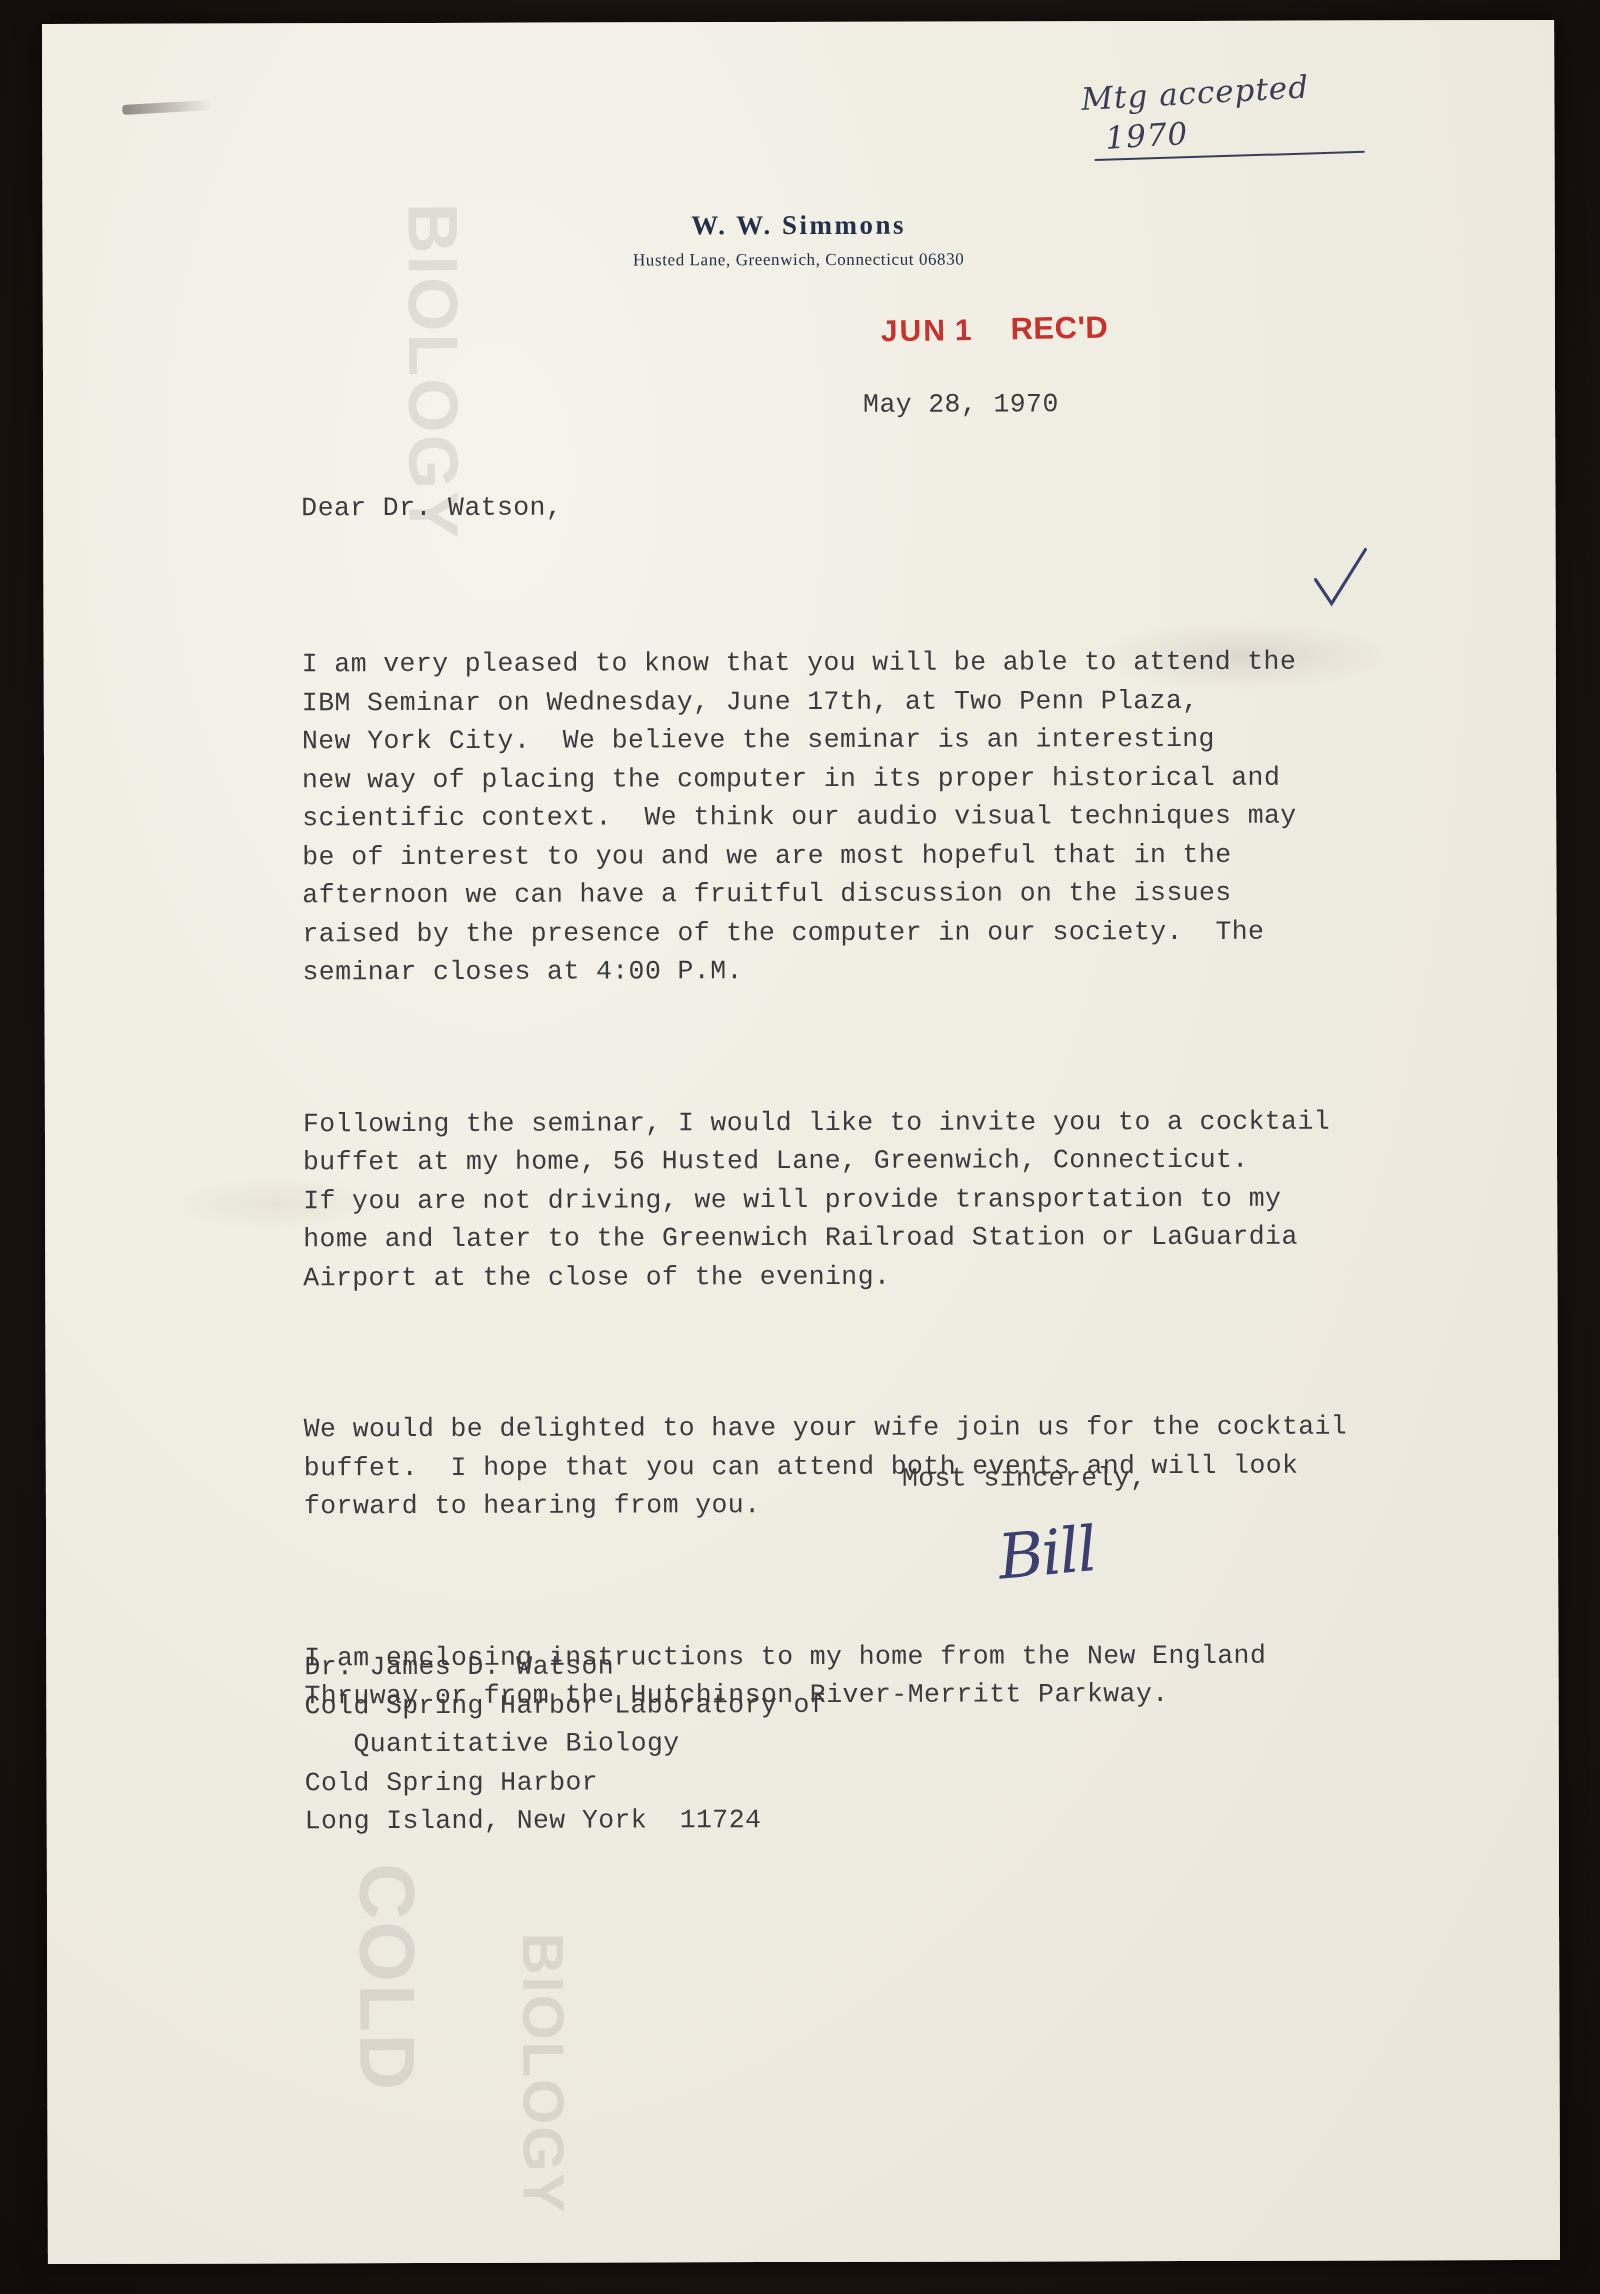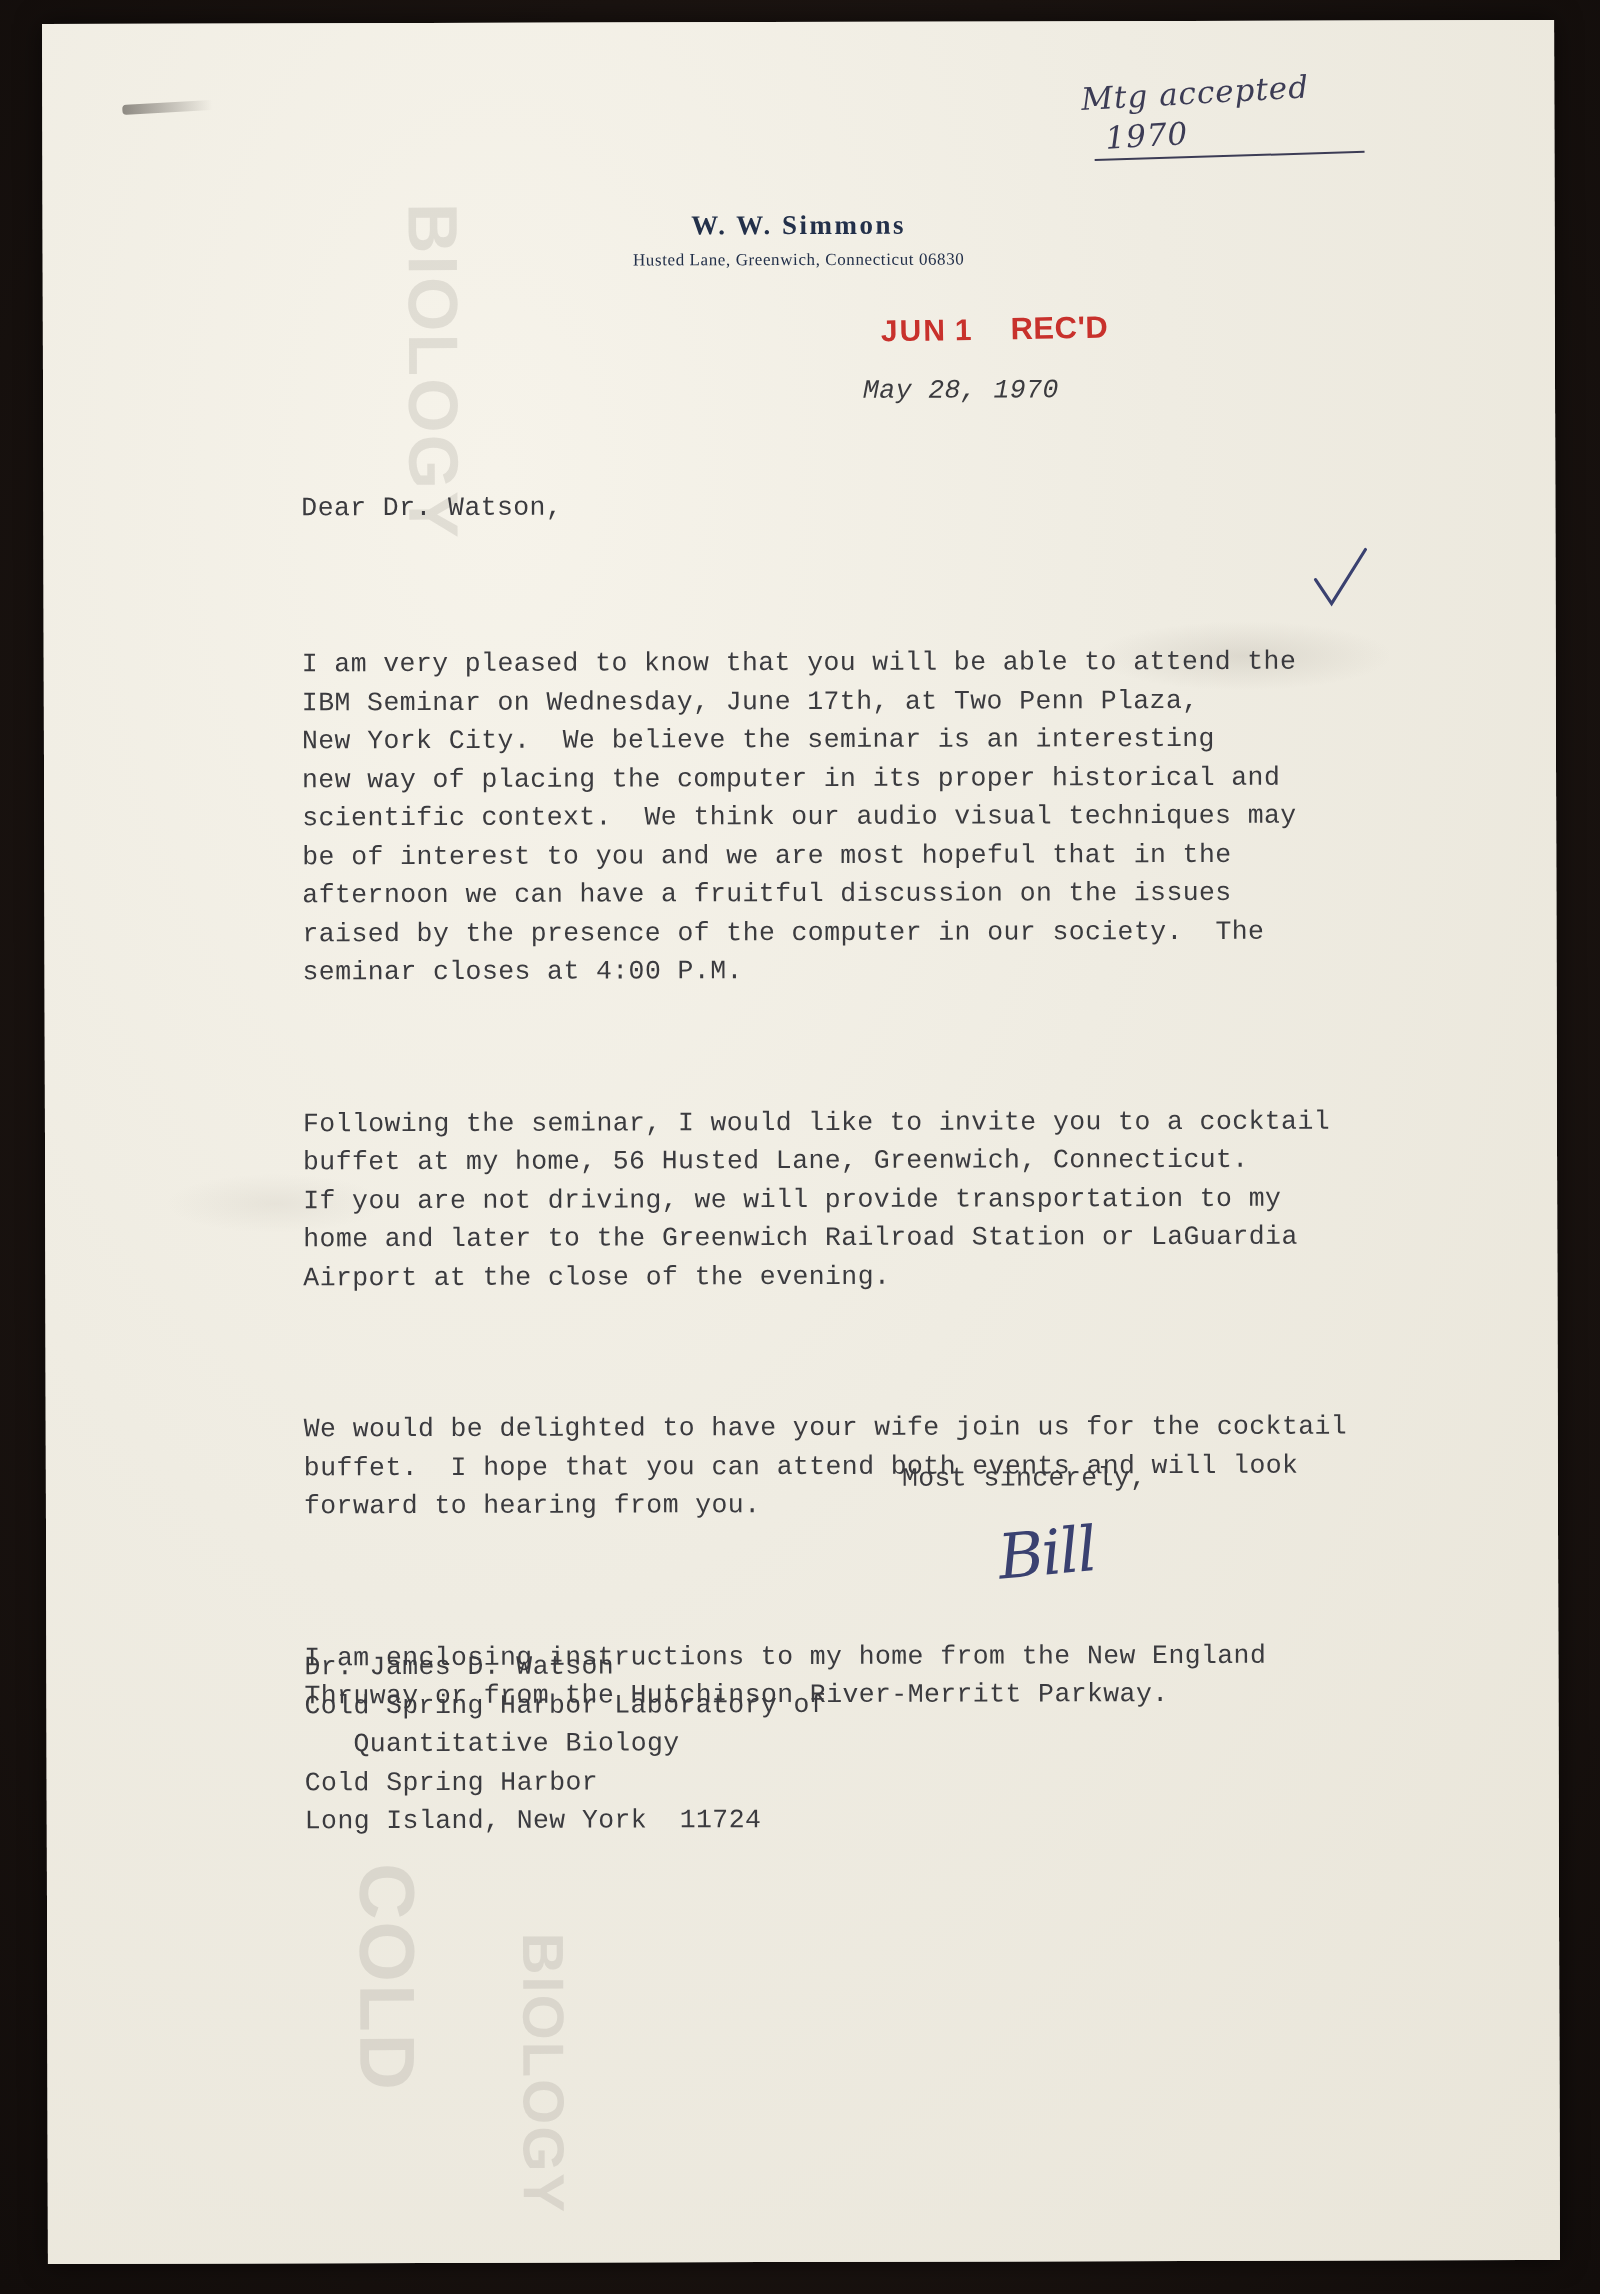--- a/index.html
+++ b/index.html
@@ -139,22 +139,21 @@
     font-family: "Liberation Mono", monospace;
     color: #3b3b3f;
     font-size: 26.5px;
     line-height: 38.5px;
     letter-spacing: 0.4px;
     white-space: pre-wrap;
   }
   #date {
     position: absolute;
     left: 820px;
-    top: 350px;
-    font-style: italic;
+    top: 364px;
   }
   #salutation {
     position: absolute;
     left: 258px;
     top: 466px;
   }
   #body {
     position: absolute;
     left: 258px;
     top: 545px;

